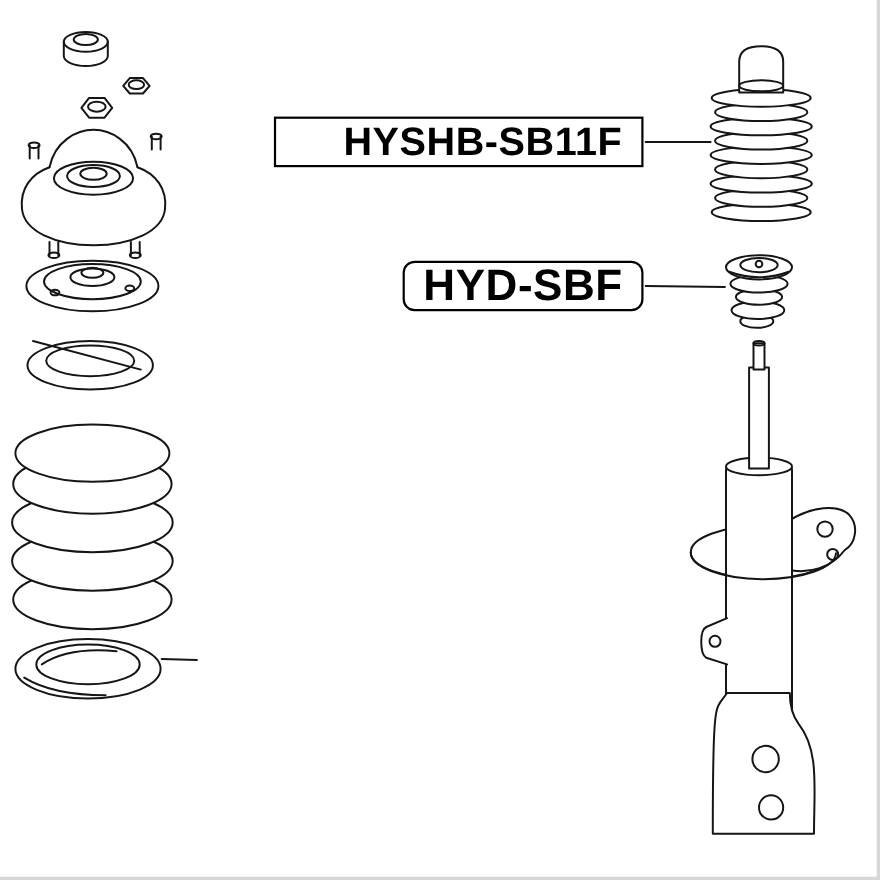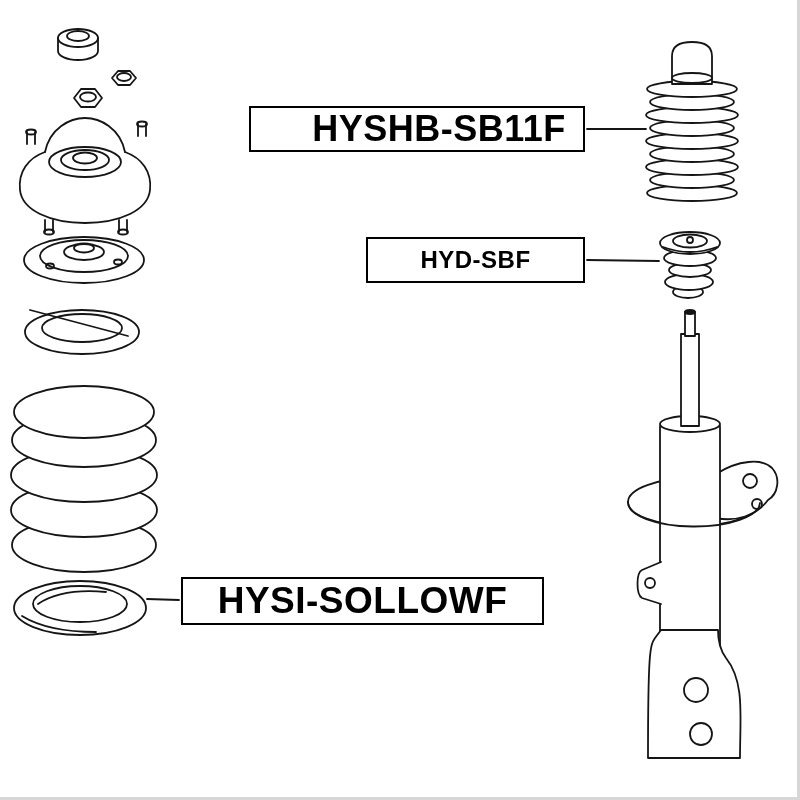--- a/index.html
+++ b/index.html
@@ -7,21 +7,21 @@
     position:relative;width:800px;height:800px;background:#ffffff;
     overflow:hidden;font-family:"Liberation Sans",sans-serif;
   }
   .artwork{position:absolute;left:0;top:0;width:800px;height:800px;}
   .label-box{
     position:absolute;display:flex;align-items:center;justify-content:center;
     border:2px solid #000;background:#fff;font-weight:700;color:#000;
     white-space:nowrap;letter-spacing:0.5px;box-sizing:border-box;
   }
   #label-hyshb{left:249px;top:106px;width:336px;height:46px;font-size:36px;padding-left:44px;}
-  #label-hyd  {left:366px;top:237px;width:219px;height:46px;font-size:24px;}
+  #label-hyd  {left:366px;top:237px;width:219px;height:46px;font-size:40px;border-radius:11px;}
   #label-hysi {left:181px;top:577px;width:363px;height:48px;font-size:37px;}
   .edge-right{position:absolute;right:0;top:0;width:3px;height:800px;background:#d7d7d7;}
   .edge-bottom{position:absolute;left:0;bottom:0;width:800px;height:3px;background:#d7d7d7;}
 </style>
 </head>
 <body>
 
 <div class="stage">
 
   <svg class="artwork" viewBox="0 0 800 800" xmlns="http://www.w3.org/2000/svg">
@@ -147,19 +147,16 @@
   </svg>
 
   <div class="label-box" id="label-hyshb">
     <span>HYSHB-SB11F</span>
   </div>
 
   <div class="label-box" id="label-hyd">
     <span>HYD-SBF</span>
   </div>
 
-  <div class="label-box" id="label-hysi">
-    <span>HYSI-SOLLOWF</span>
-  </div>
 
   <div class="edge-right"></div>
   <div class="edge-bottom"></div>
 </div>
 
 </body></html>

